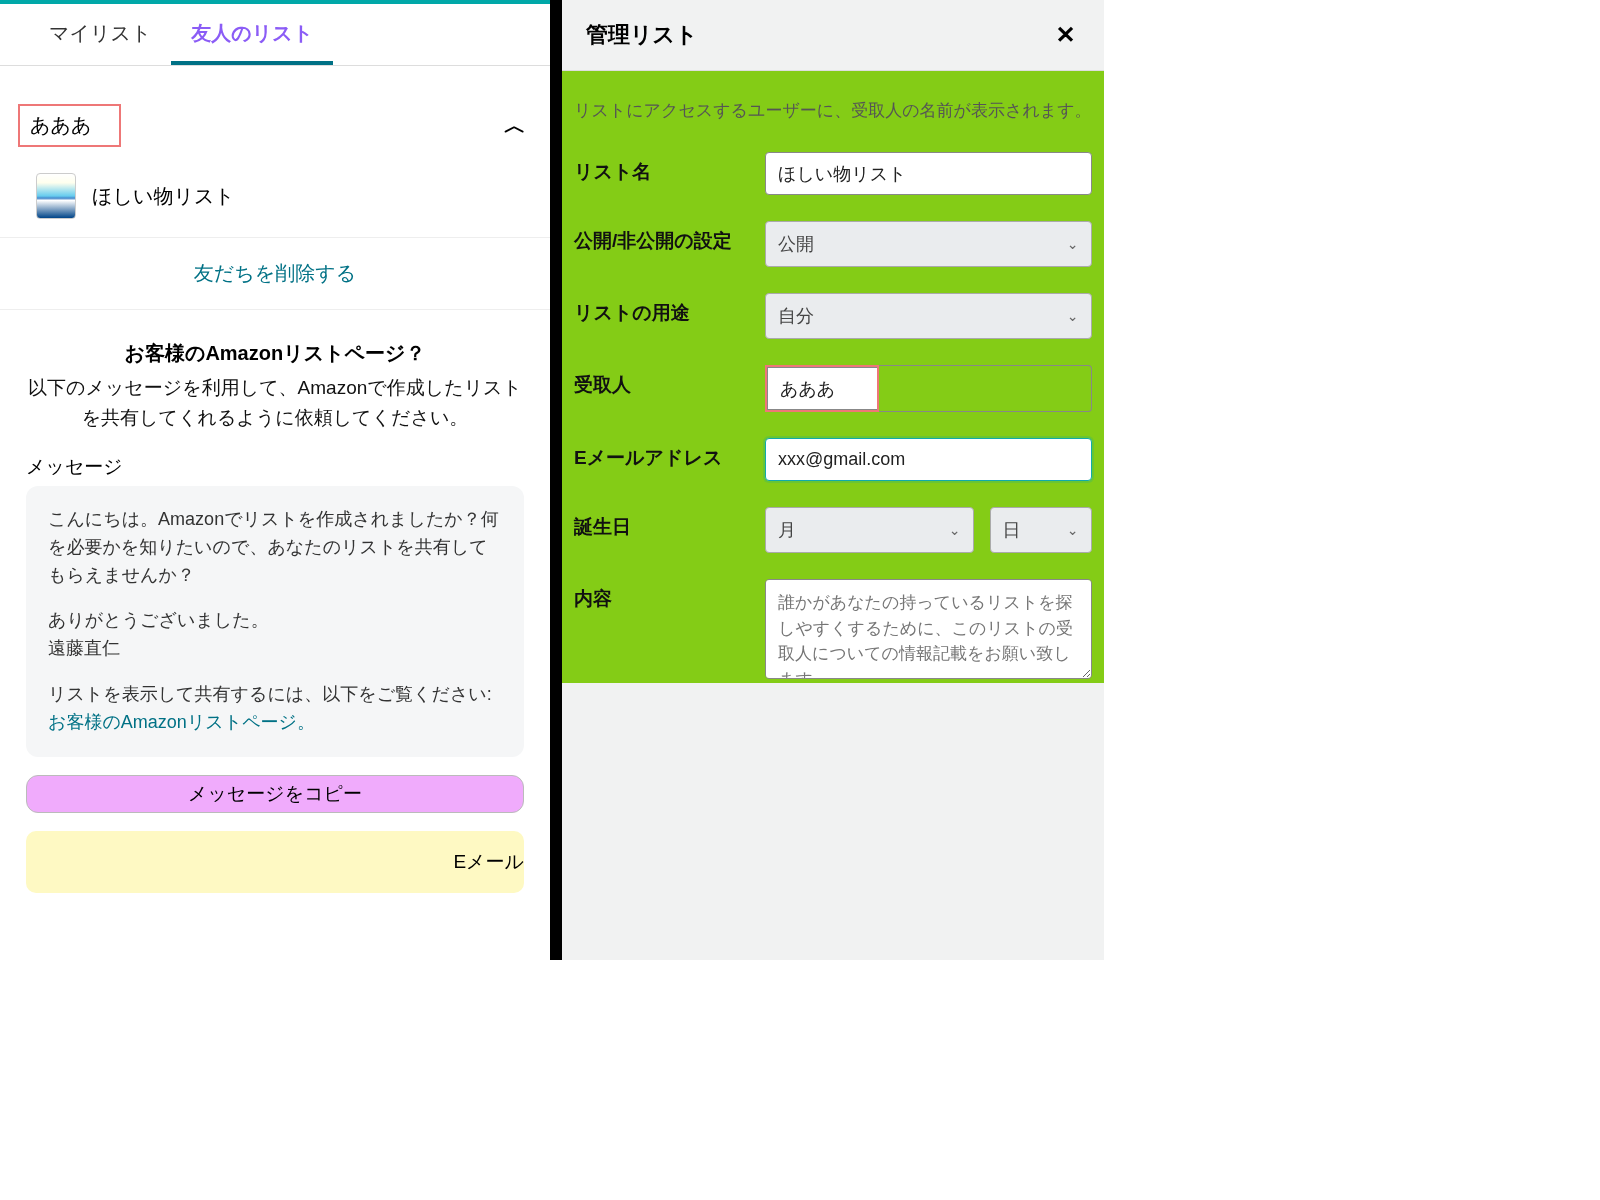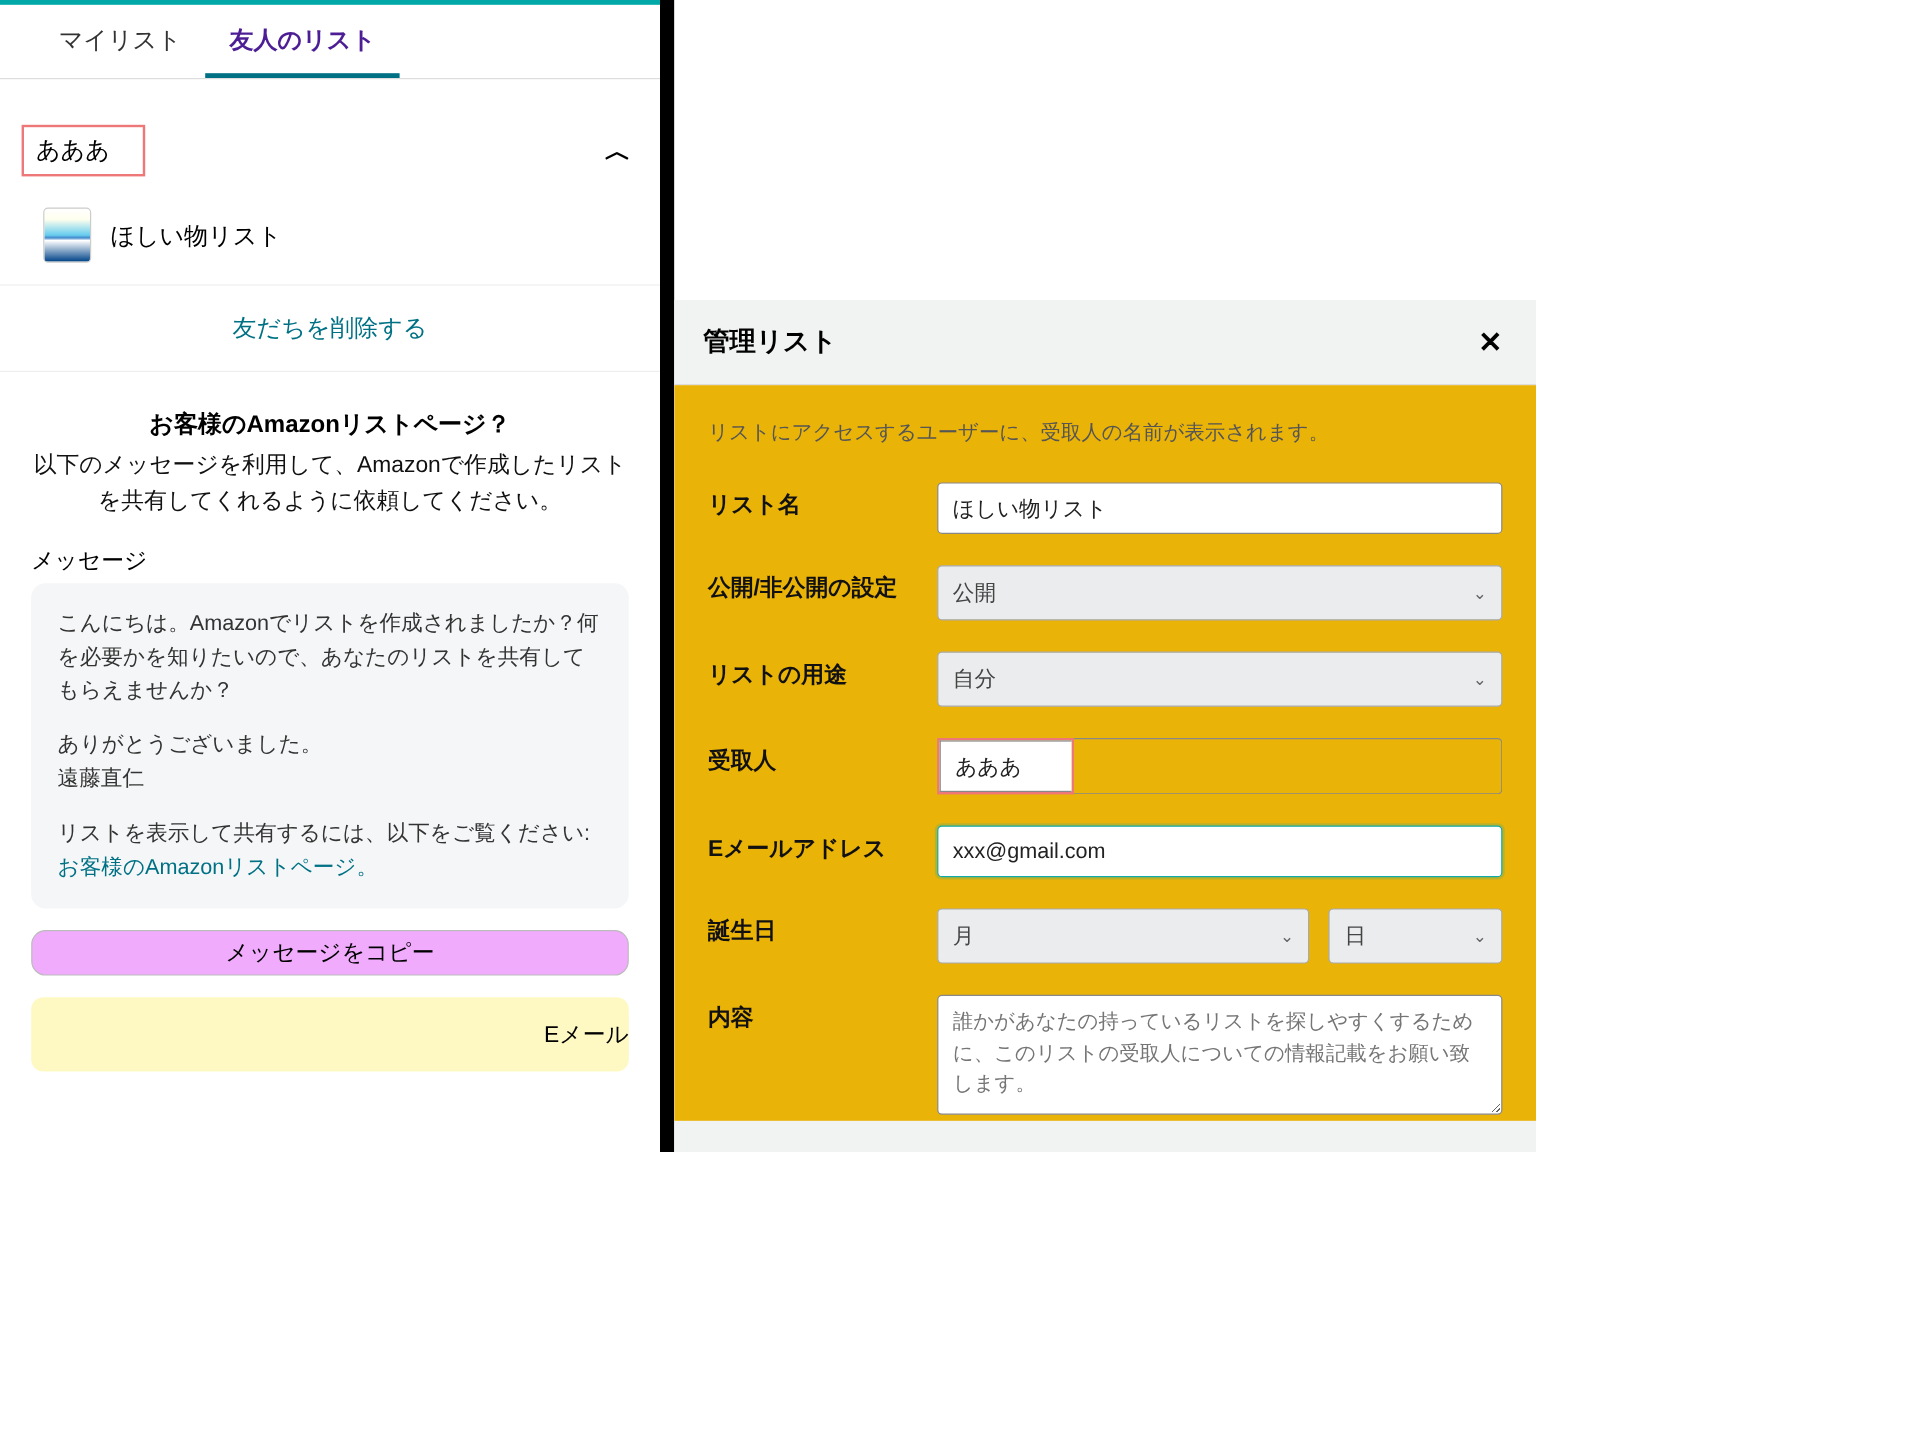--- a/index.html
+++ b/index.html
@@ -20,39 +20,38 @@
   .divider-vert {
     width: 12px;
     background: #000;
     height: 100%;
   }
   .right-panel {
     flex: 1;
     height: 100%;
     background: #fff;
     display: flex;
-    flex-direction: column;
-    justify-content: space-between;
+    flex-direction: row;
   }
 
   
   .tabs {
     display: flex;
     border-bottom: 1px solid #ddd;
     padding: 0 29px;
   }
   .tab {
     padding: 16px 20px 14px;
     font-size: 20px;
     color: #333;
     cursor: pointer;
     border-bottom: 4px solid transparent;
   }
   .tab.active {
-    color: #4c1d95;
+    color: #8b5cf6;
     font-weight: bold;
     border-bottom: 4px solid #007185;
   }
   .accordion-header {
     display: flex;
     justify-content: space-between;
     align-items: center;
     padding: 18px 24px 18px 18px;
     font-size: 20px;
     margin-top: 20px;
@@ -137,22 +136,22 @@
   .modal-header {
     display: flex;
     justify-content: space-between;
     align-items: center;
     padding: 20px 28px 20px 24px;
     border-bottom: 1px solid #ddd;
   }
   .modal-title { font-size: 22px; font-weight: bold; }
   .close-x { font-size: 24px; font-weight: bold; cursor: pointer; }
   .modal-body {
-    background: #eab308;
-    padding: 28px 28px 0;
+    background: #84cc16;
+    padding: 28px 12px 0;
   }
   .subdesc { color: #555; font-size: 17px; margin-bottom: 30px; }
   .form-row {
     display: flex;
     align-items: flex-start;
     margin-bottom: 26px;
     gap: 26px;
   }
   .form-label {
     width: 165px;

